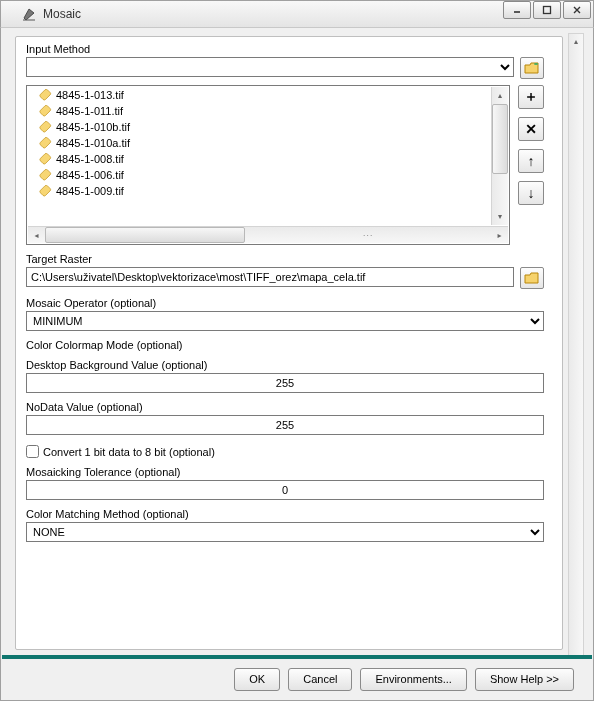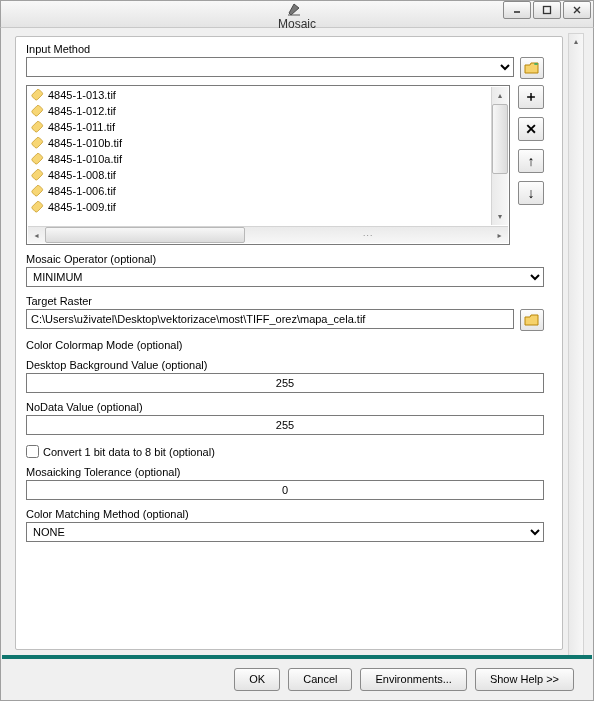--- a/index.html
+++ b/index.html
@@ -13,23 +13,22 @@
     overflow: hidden;
     position: relative;
   }
   .titlebar {
     height: 28px;
     background: linear-gradient(#f8f8f8, #e4e4e4);
     border: 1px solid #a0a0a0;
     border-bottom-color: #c8c8c8;
     display: flex;
     align-items: center;
-    padding: 0 6px;
+    padding: 0 20px;
     position: relative;
-    flex-direction: column;
   }
   .titlebar .icon {
     width: 16px;
     height: 16px;
     margin-right: 6px;
     display: inline-flex;
     align-items: center;
     justify-content: center;
   }
   .titlebar .title {
@@ -148,20 +147,21 @@
     position: relative;
     overflow: hidden;
   }
   .filelist-items {
     position: absolute;
     top: 1px;
     left: 1px;
     right: 19px;
     bottom: 19px;
     overflow: hidden;
+    padding-left: 8px;
   }
   .filelist-items .item {
     display: flex;
     align-items: center;
     gap: 4px;
     height: 16px;
     padding: 0 2px;
     white-space: nowrap;
   }
   .fileicon {
@@ -322,28 +322,20 @@
                   </svg>
                 </span>
                 <span>4845-1-013.tif</span>
               </div>
               <div class="item">
                 <span class="fileicon">
                   <svg width="14" height="12" viewBox="0 0 14 12">
                     <path d="M3 2 Q3 0 5 0 L9 0 Q11 0 11 2 L11 9 Q11 11 9 11 L5 11 Q3 11 3 9 Z" transform="rotate(45 7 6) scale(0.9) translate(0.7,0.7)" fill="#f7d674" stroke="#c79a2a" stroke-width="0.8"></path>
                   </svg>
                 </span>
-                <span>4845-1-012.tif</span>
-              </div>
-              <div class="item">
-                <span class="fileicon">
-                  <svg width="14" height="12" viewBox="0 0 14 12">
-                    <path d="M3 2 Q3 0 5 0 L9 0 Q11 0 11 2 L11 9 Q11 11 9 11 L5 11 Q3 11 3 9 Z" transform="rotate(45 7 6) scale(0.9) translate(0.7,0.7)" fill="#f7d674" stroke="#c79a2a" stroke-width="0.8"></path>
-                  </svg>
-                </span>
                 <span>4845-1-011.tif</span>
               </div>
               <div class="item">
                 <span class="fileicon">
                   <svg width="14" height="12" viewBox="0 0 14 12">
                     <path d="M3 2 Q3 0 5 0 L9 0 Q11 0 11 2 L11 9 Q11 11 9 11 L5 11 Q3 11 3 9 Z" transform="rotate(45 7 6) scale(0.9) translate(0.7,0.7)" fill="#f7d674" stroke="#c79a2a" stroke-width="0.8"></path>
                   </svg>
                 </span>
                 <span>4845-1-010b.tif</span>
               </div>
@@ -405,39 +397,39 @@
           <div class="iconbtn">
               <span>↑</span>
             </div>
           <div class="iconbtn">
               <span>↓</span>
             </div>
         </div>
       </div>
 
       <div class="field">
-        <label class="section">Mosaic Operator (optional)</label>
-        <select>
-          <option>MINIMUM</option>
-        </select>
-      </div>
-
-      <div class="field">
         <label class="section">Target Raster</label>
         <div class="row">
           <input class="text" style="flex: 1 1 0%;" value="C:\Users\uživatel\Desktop\vektorizace\most\TIFF_orez\mapa_cela.tif">
           <div class="iconbtn">
             <svg width="16" height="14" viewBox="0 0 16 14">
                 <path d="M1 4 L6 4 L7 2 L14 2 L14 12 L1 12 Z" fill="#f6d26b" stroke="#b8860b"></path>
               </svg>
           </div>
         </div>
       </div>
 
       <div class="field">
+        <label class="section">Mosaic Operator (optional)</label>
+        <select>
+          <option>MINIMUM</option>
+        </select>
+      </div>
+
+      <div class="field">
         <label class="section">Color Colormap Mode (optional)</label>
       </div>
 
       <div class="field right-align">
         <label class="section">Desktop Background Value (optional)</label>
         <input class="text" value="255" style="">
       </div>
 
       <div class="field right-align">
         <label class="section">NoData Value (optional)</label>

